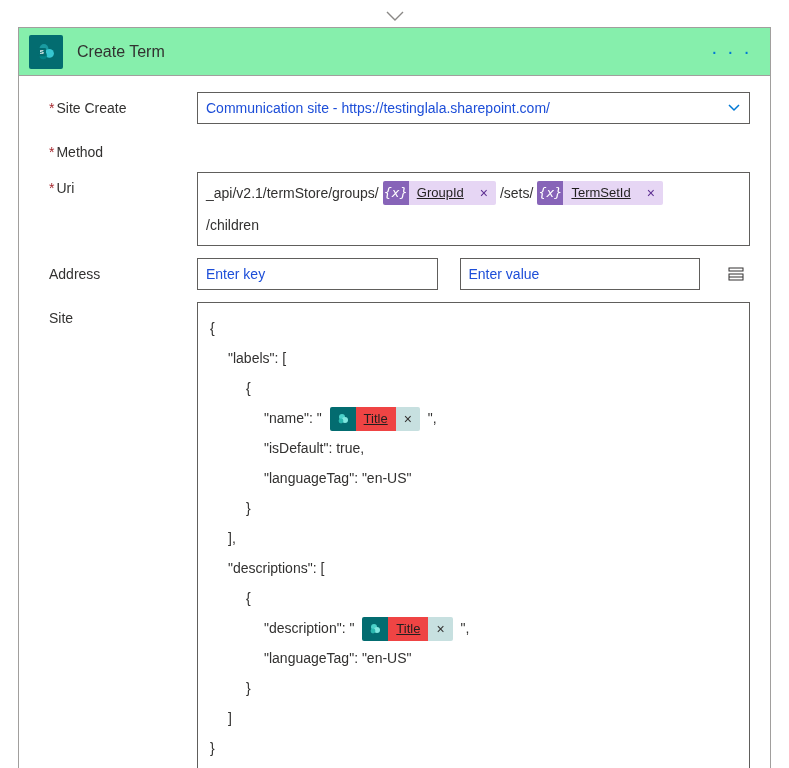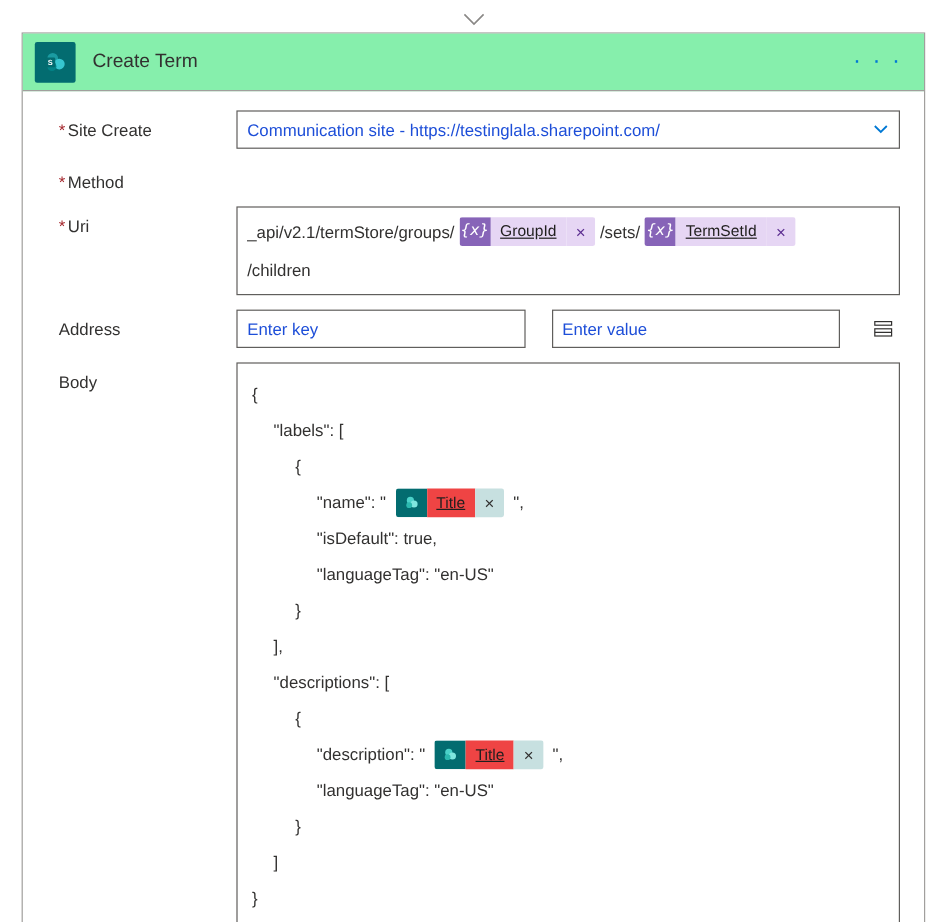--- a/index.html
+++ b/index.html
@@ -164,21 +164,21 @@
                 <rect x="2" y="3" width="14" height="3" fill="none" stroke="#323130" stroke-width="1"></rect>
                 <rect x="2" y="9" width="14" height="6" fill="none" stroke="#323130" stroke-width="1"></rect>
                 <line x1="2" y1="12" x2="16" y2="12" stroke="#323130" stroke-width="1"></line>
               </svg>
           </div>
         </div>
       </div>
 
       <div class="row">
         <div class="label-col">
-            <span>Body</span>
+            <span>Site</span>
           </div>
         <div class="field-col">
           <div class="body-box">
             <div><span>{</span></div>
             <div><span class="ind1">"labels": [</span></div>
             <div><span class="ind2">{</span></div>
             <div><span class="ind3">"name": "</span>
               <span class="pill pill-teal">
                 <span class="fx">
                     <svg viewBox="0 0 14 14">

